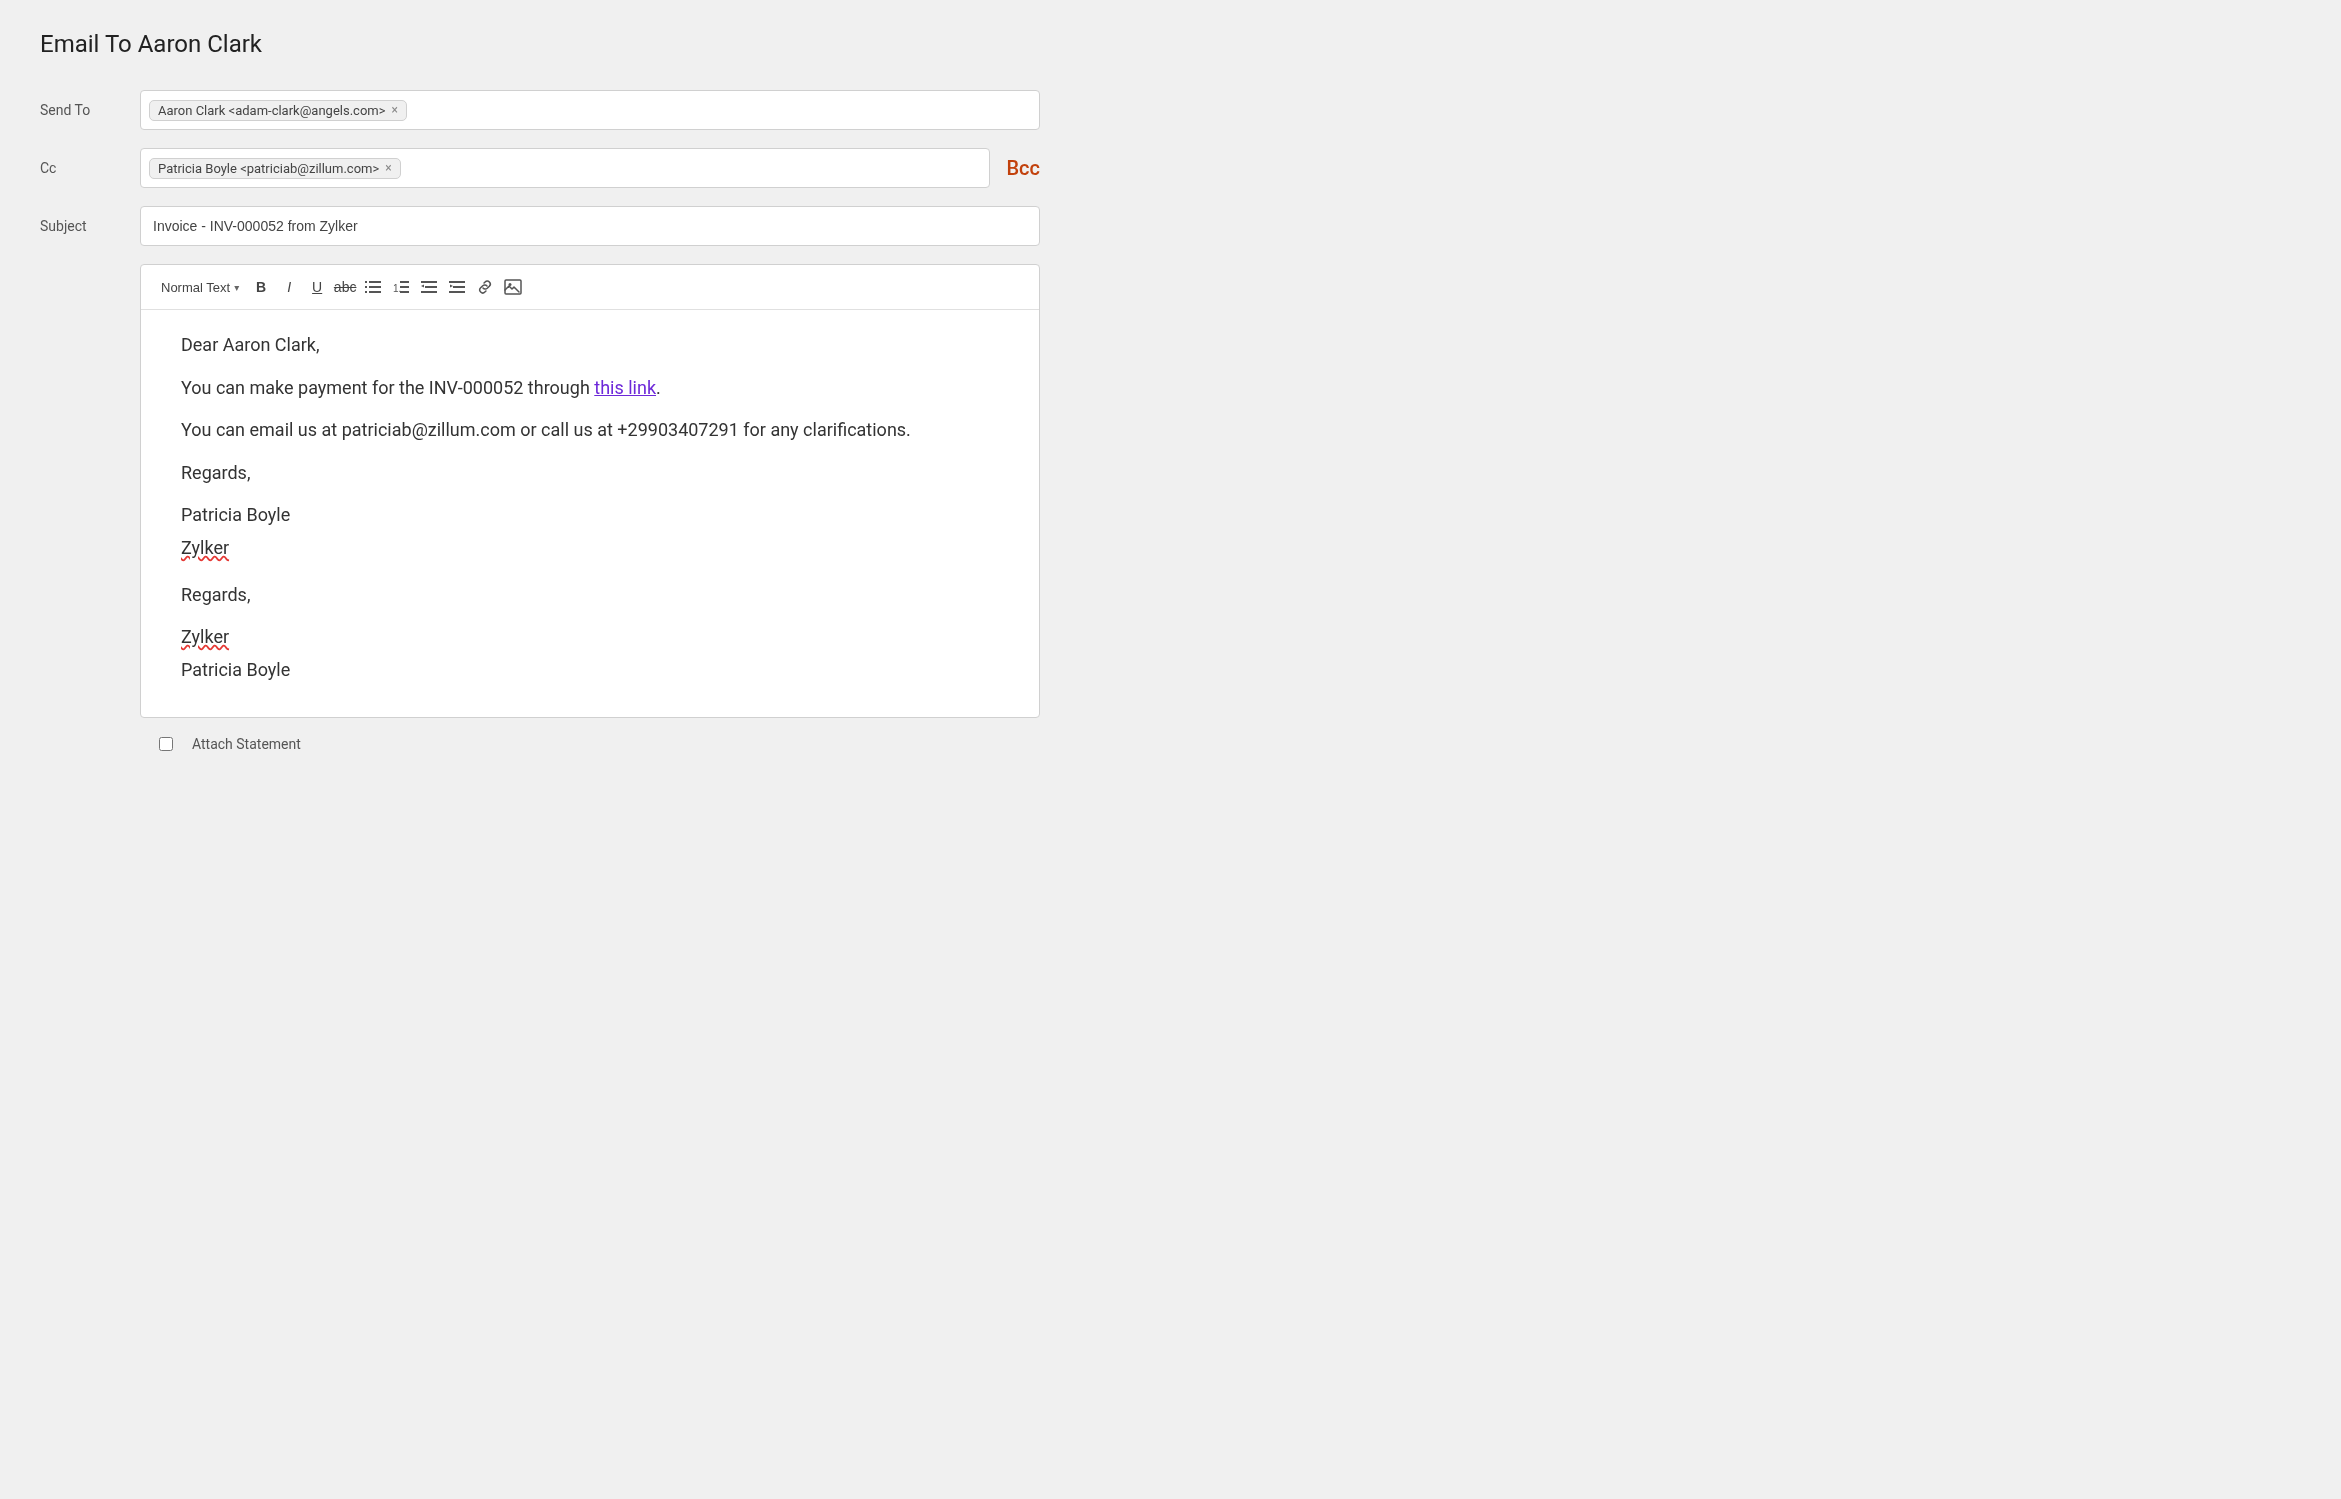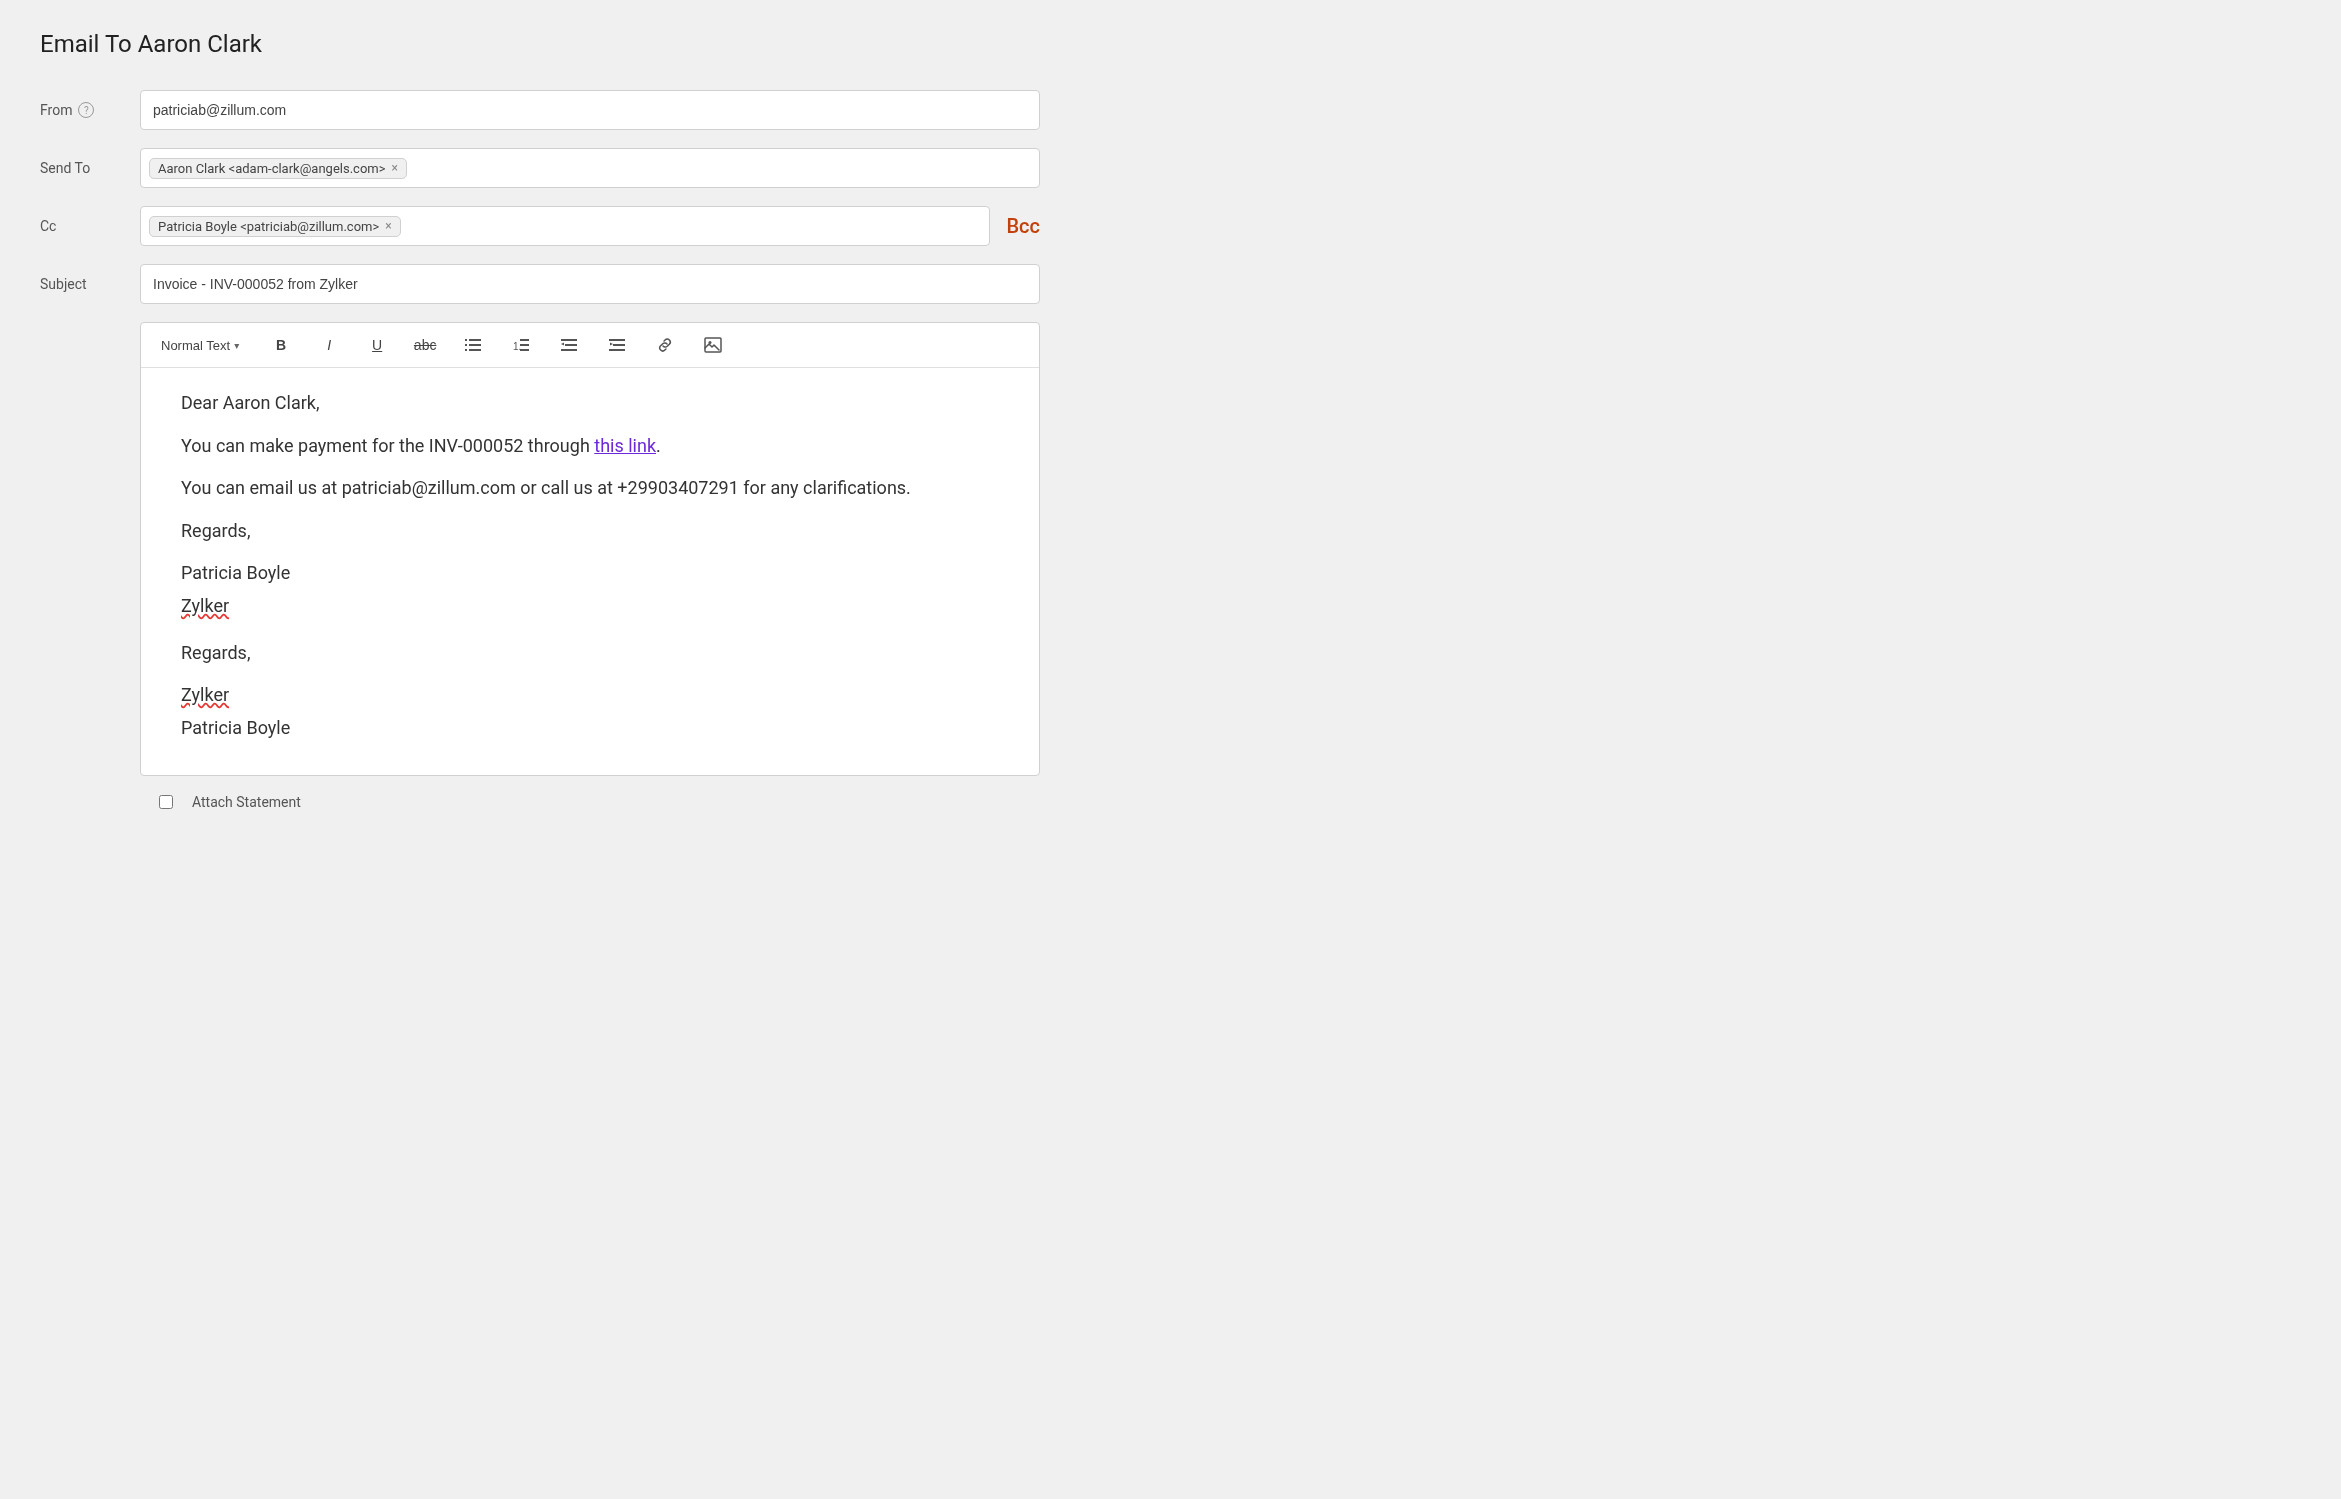--- a/index.html
+++ b/index.html
@@ -126,21 +126,21 @@
       border-radius: 4px;
       background: #fff;
       overflow: hidden;
     }
 
     .editor-toolbar {
       display: flex;
       align-items: center;
       padding: 8px 12px;
       border-bottom: 1px solid #e0e0e0;
-      gap: 20px;
+      gap: 0;
     }
 
     .toolbar-dropdown {
       display: flex;
       align-items: center;
       gap: 4px;
       padding: 4px 8px;
       border: none;
       background: transparent;
       cursor: pointer;
@@ -228,27 +228,20 @@
       color: #666;
     }
   </style>
 </head>
 <body>
 
 <h1 class="page-title">Email To Aaron Clark</h1>
 
 <div class="form-container">
 
-  <div class="form-row">
-    <label class="form-label">
-      <span>From</span>
-      <span class="help-icon">?</span>
-    </label>
-    <input class="form-input" type="text" value="patriciab@zillum.com" style="">
-  </div>
 
   <div class="form-row">
     <label class="form-label">Send To</label>
     <div class="tag-input-container">
       <span class="tag">
         <span>Aaron Clark &lt;adam-clark@angels.com&gt;</span>
         <span class="tag-close">×</span>
       </span>
     </div>
   </div>

